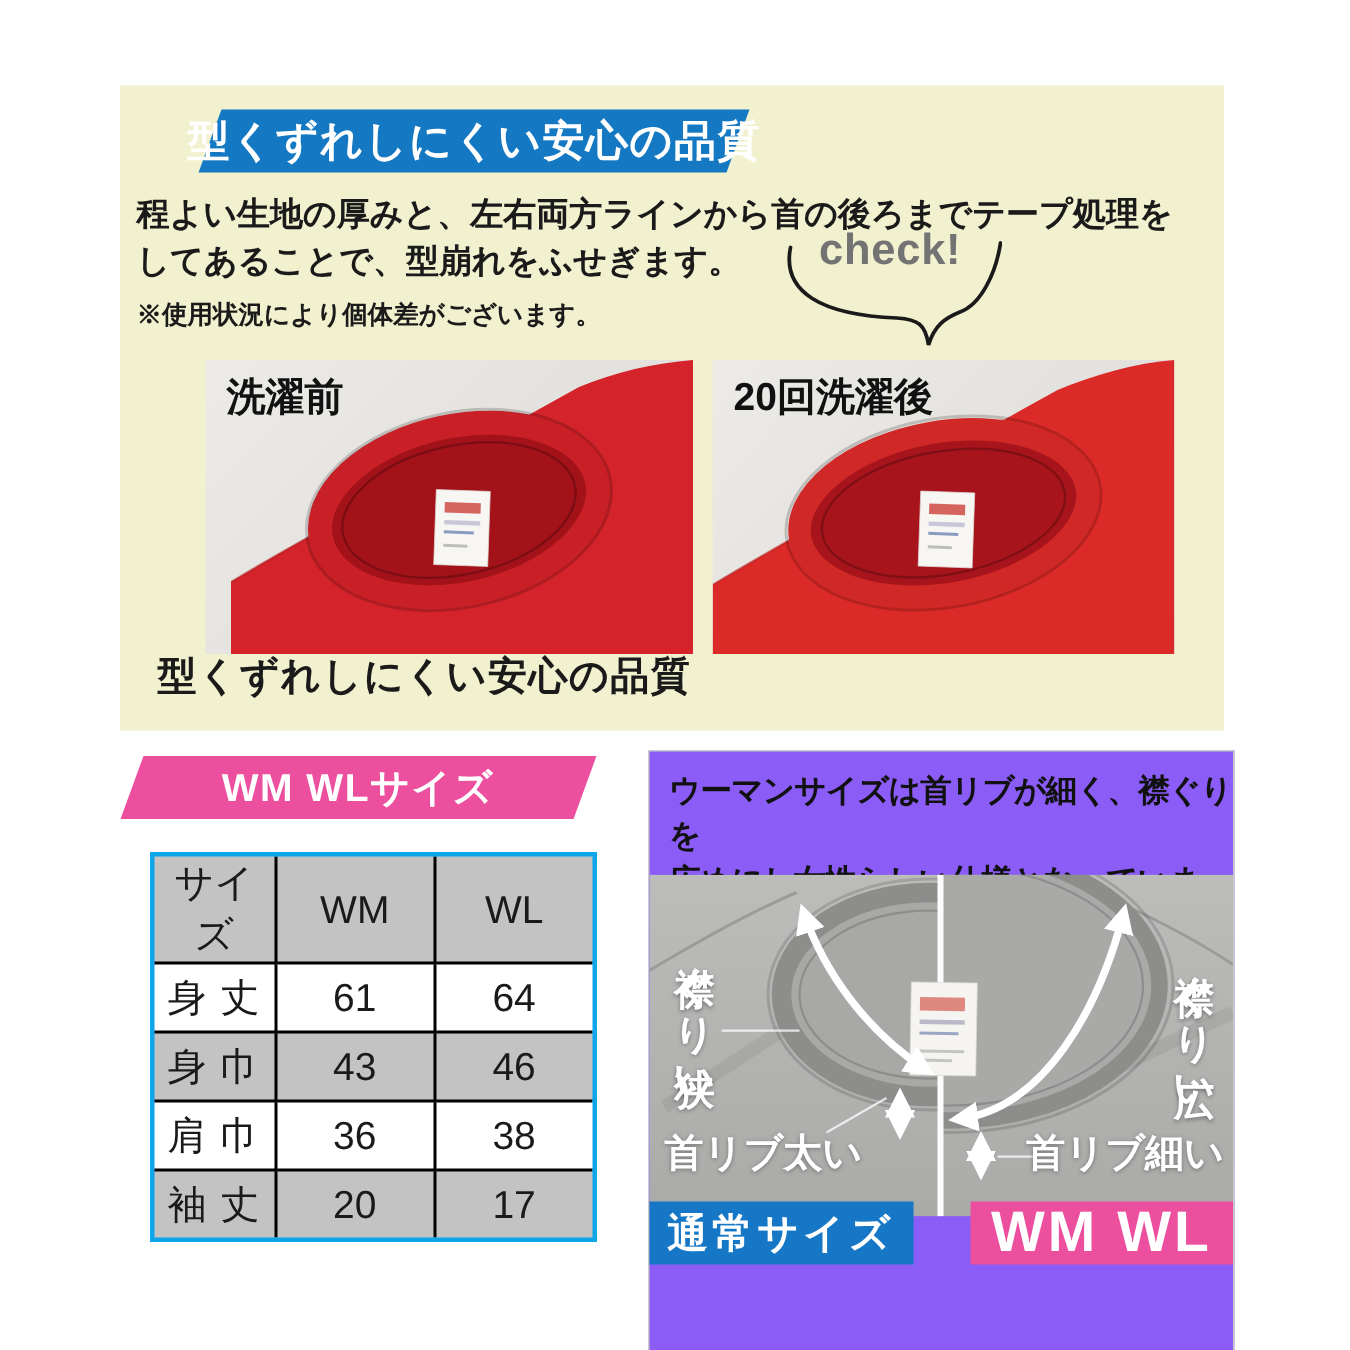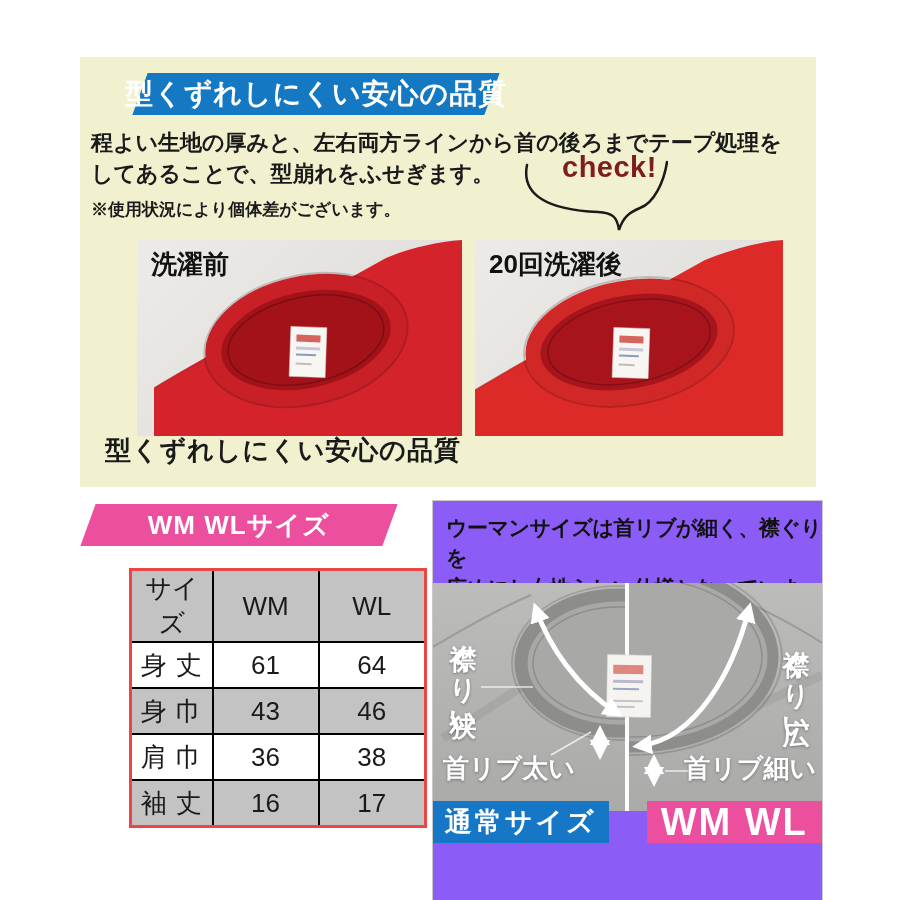--- a/index.html
+++ b/index.html
@@ -9,36 +9,36 @@
   
   .quality{position:absolute;left:80px;top:57px;width:736px;height:430px;background:#f1f1cf;}
   .banner{position:absolute;height:42px;display:flex;align-items:center;justify-content:center;
           transform:skewX(-20deg);}
   .banner>span{transform:skewX(20deg);color:#fff;font-weight:700;white-space:nowrap;}
   .banner.blue{left:60px;top:16px;width:352px;background:#1478c2;}
   .banner.blue>span{font-size:28px;letter-spacing:1px;}
   .body-text{position:absolute;left:11px;top:70px;font-size:22px;font-weight:700;line-height:31px;}
   .note{margin-top:5px;font-size:17px;font-weight:700;}
   .check{position:absolute;left:438px;top:94px;width:150px;height:92px;}
-  .check-label{position:absolute;left:44px;top:0;font-size:29px;font-weight:700;color:#7f1d1d;letter-spacing:.5px;}
+  .check-label{position:absolute;left:28px;top:0;font-size:29px;font-weight:700;color:#737373;letter-spacing:.5px;}
   .check svg{position:absolute;left:0;top:0;}
   .photo{position:absolute;width:308px;height:196px;overflow:hidden;background:linear-gradient(135deg,#ecebe8,#dbd9d5);}
   .photo.before{left:57px;top:183px;padding-left:17px;}
   .photo.after{left:395px;top:183px;}
   .photo-label{position:absolute;left:14px;top:7px;font-size:26px;font-weight:700;color:#111;}
   .caption{position:absolute;left:25px;top:376px;font-size:26px;font-weight:700;letter-spacing:1px;}
 
   
   .banner.pink{left:88px;top:504px;width:302px;background:#ec4f9e;}
   .banner.pink>span{font-size:26px;letter-spacing:1px;}
   table.size{position:absolute;left:100px;top:568px;width:295px;border-collapse:collapse;
              table-layout:fixed;background:#fff;}
   table.size th,table.size td{border:2px solid #000;height:44px;text-align:center;
              font-size:26px;font-weight:400;padding:0;color:#1a1a1a;}
-  table.size{border:3px solid #ef4444;margin-left:29px;}
+  table.size{border:3px solid #0ea5e9;}
   table.size col.c0{width:82px;} table.size col.c1{width:106px;} table.size col.c2{width:107px;}
   tr.gray td,tr.gray th{background:#c3c3c3;}
   td.lbl{letter-spacing:1px;}
 
   
   .woman{position:absolute;left:432px;top:500px;width:391px;height:428px;background:#8b5cf6;
          border:1px solid #c9c9c9;box-sizing:border-box;}
   .woman-desc{padding:12px 0 0 13px;font-size:21px;font-weight:700;line-height:30px;letter-spacing:-0.5px;color:#111;}
   .compare{position:absolute;left:0;top:82px;width:389px;height:228px;overflow:hidden;}
   .compare svg{position:absolute;left:0;top:0;}
@@ -149,21 +149,21 @@
       <td>43</td>
       <td>46</td>
     </tr>
     <tr>
       <td class="lbl">肩 巾</td>
       <td>36</td>
       <td>38</td>
     </tr>
     <tr class="gray">
       <td class="lbl">袖 丈</td>
-      <td>16</td>
+      <td>20</td>
       <td>17</td>
     </tr>
   </tbody>
     </table>
 
   <section class="woman">
     <div class="woman-desc">
       <div>ウーマンサイズは首リブが細く、襟ぐりを</div>
       <div>広めにし女性らしい仕様となっています。</div>
     </div>

